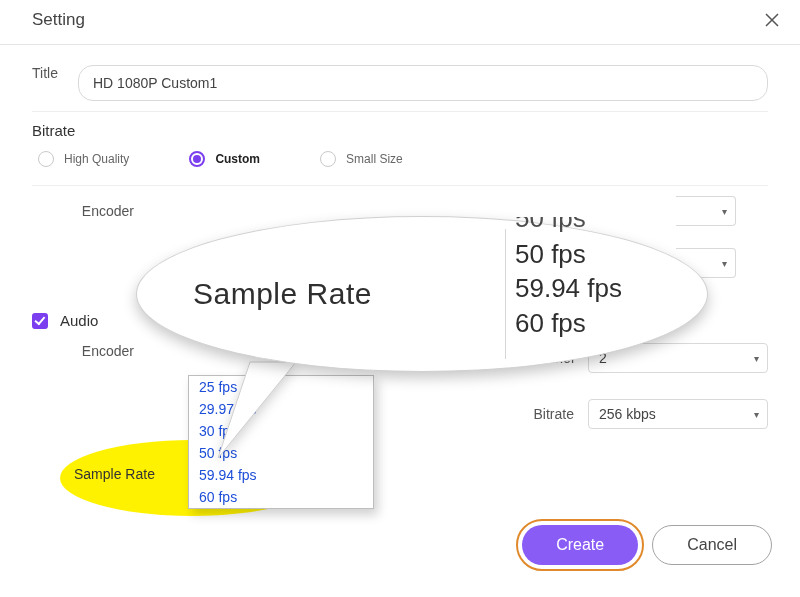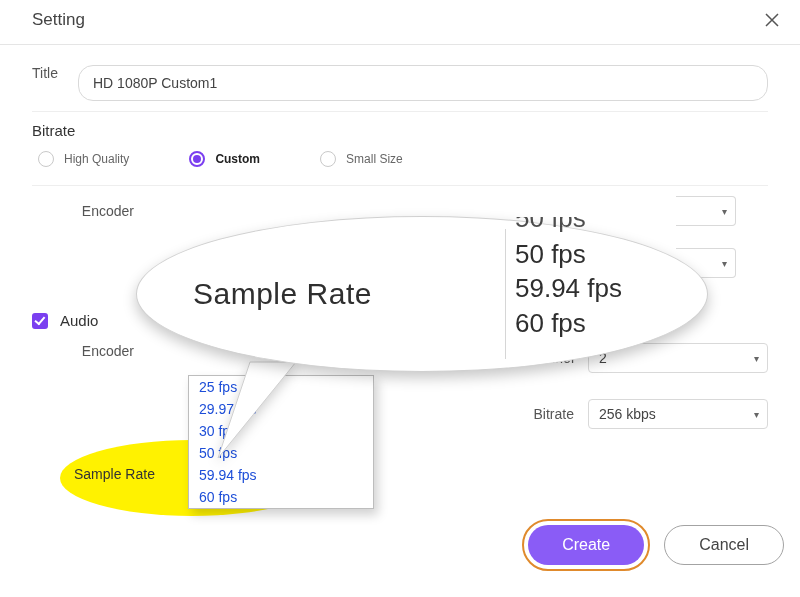--- a/index.html
+++ b/index.html
@@ -127,22 +127,22 @@
     width:264px; height:76px;
     background:#fff200;
     border-radius:50%;
     z-index:10;
   }
   .sample-label {
     position:absolute; left:74px; top:466px;
     z-index:25; color:#333; font-size:14px;
   }
   .buttons {
-    position:absolute; right:16px; bottom:26px;
-    display:flex; gap:14px; align-items:center;
+    position:absolute; right:28px; bottom:26px;
+    display:flex; gap:8px; align-items:center;
   }
   .btn {
     height:40px; padding:0 34px;
     border-radius:20px;
     font-size:16px;
     display:flex; align-items:center; justify-content:center;
     cursor:pointer;
   }
   .btn-create {
     background:#8a5cf6; color:#fff; border:none;

